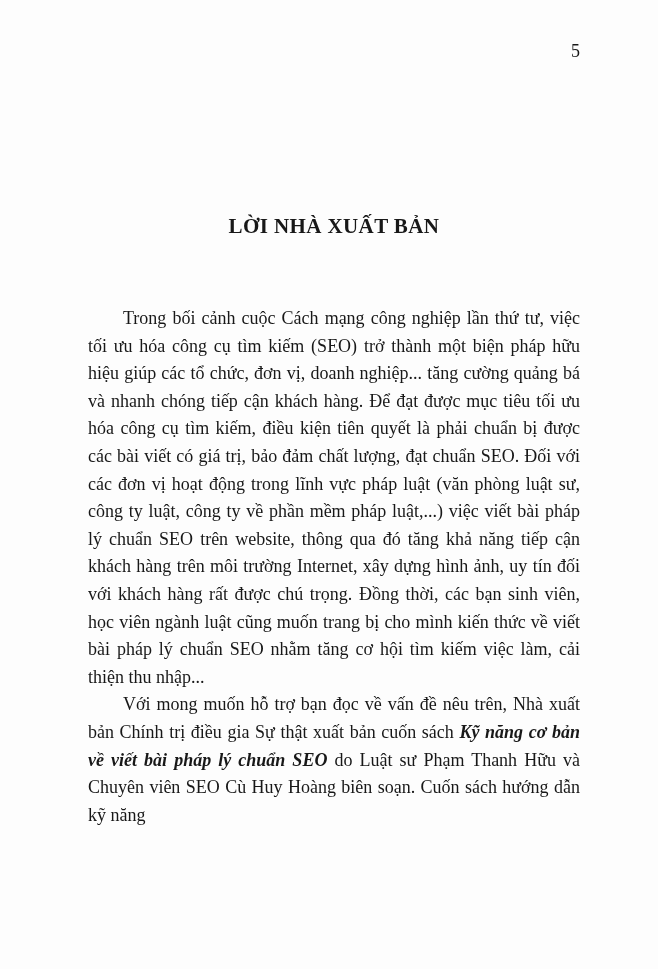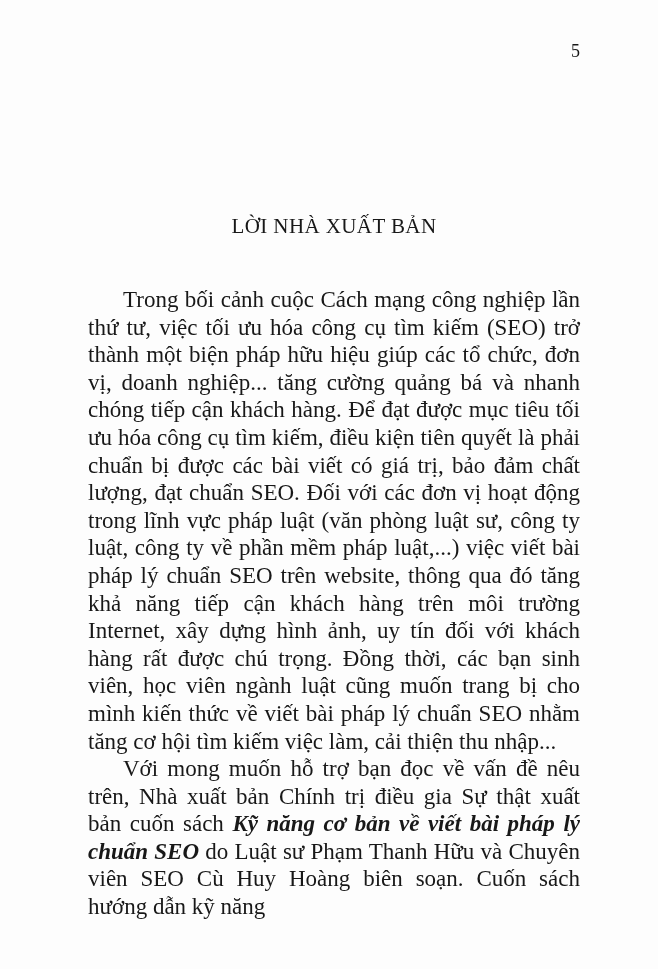--- a/index.html
+++ b/index.html
@@ -21,29 +21,29 @@
     padding: 40px 78px 0 88px;
     box-sizing: border-box;
   }
   .page-number {
     text-align: right;
     font-size: 18px;
     line-height: 22px;
   }
   .chapter-title {
     text-align: center;
-    font-weight: normal;
+    font-weight: bold;
     font-size: 21px;
     letter-spacing: 0.4px;
     margin: 151px 0 0 0;
     line-height: 26px;
   }
   .body-text {
-    margin-top: 47px;
-    font-size: 23px;
+    margin-top: 66px;
+    font-size: 18px;
     line-height: 27.6px;
     text-align: justify;
     text-justify: inter-word;
   }
   .body-text p {
     margin: 0;
     padding: 0;
     text-indent: 35px;
   }
   .book-title {

